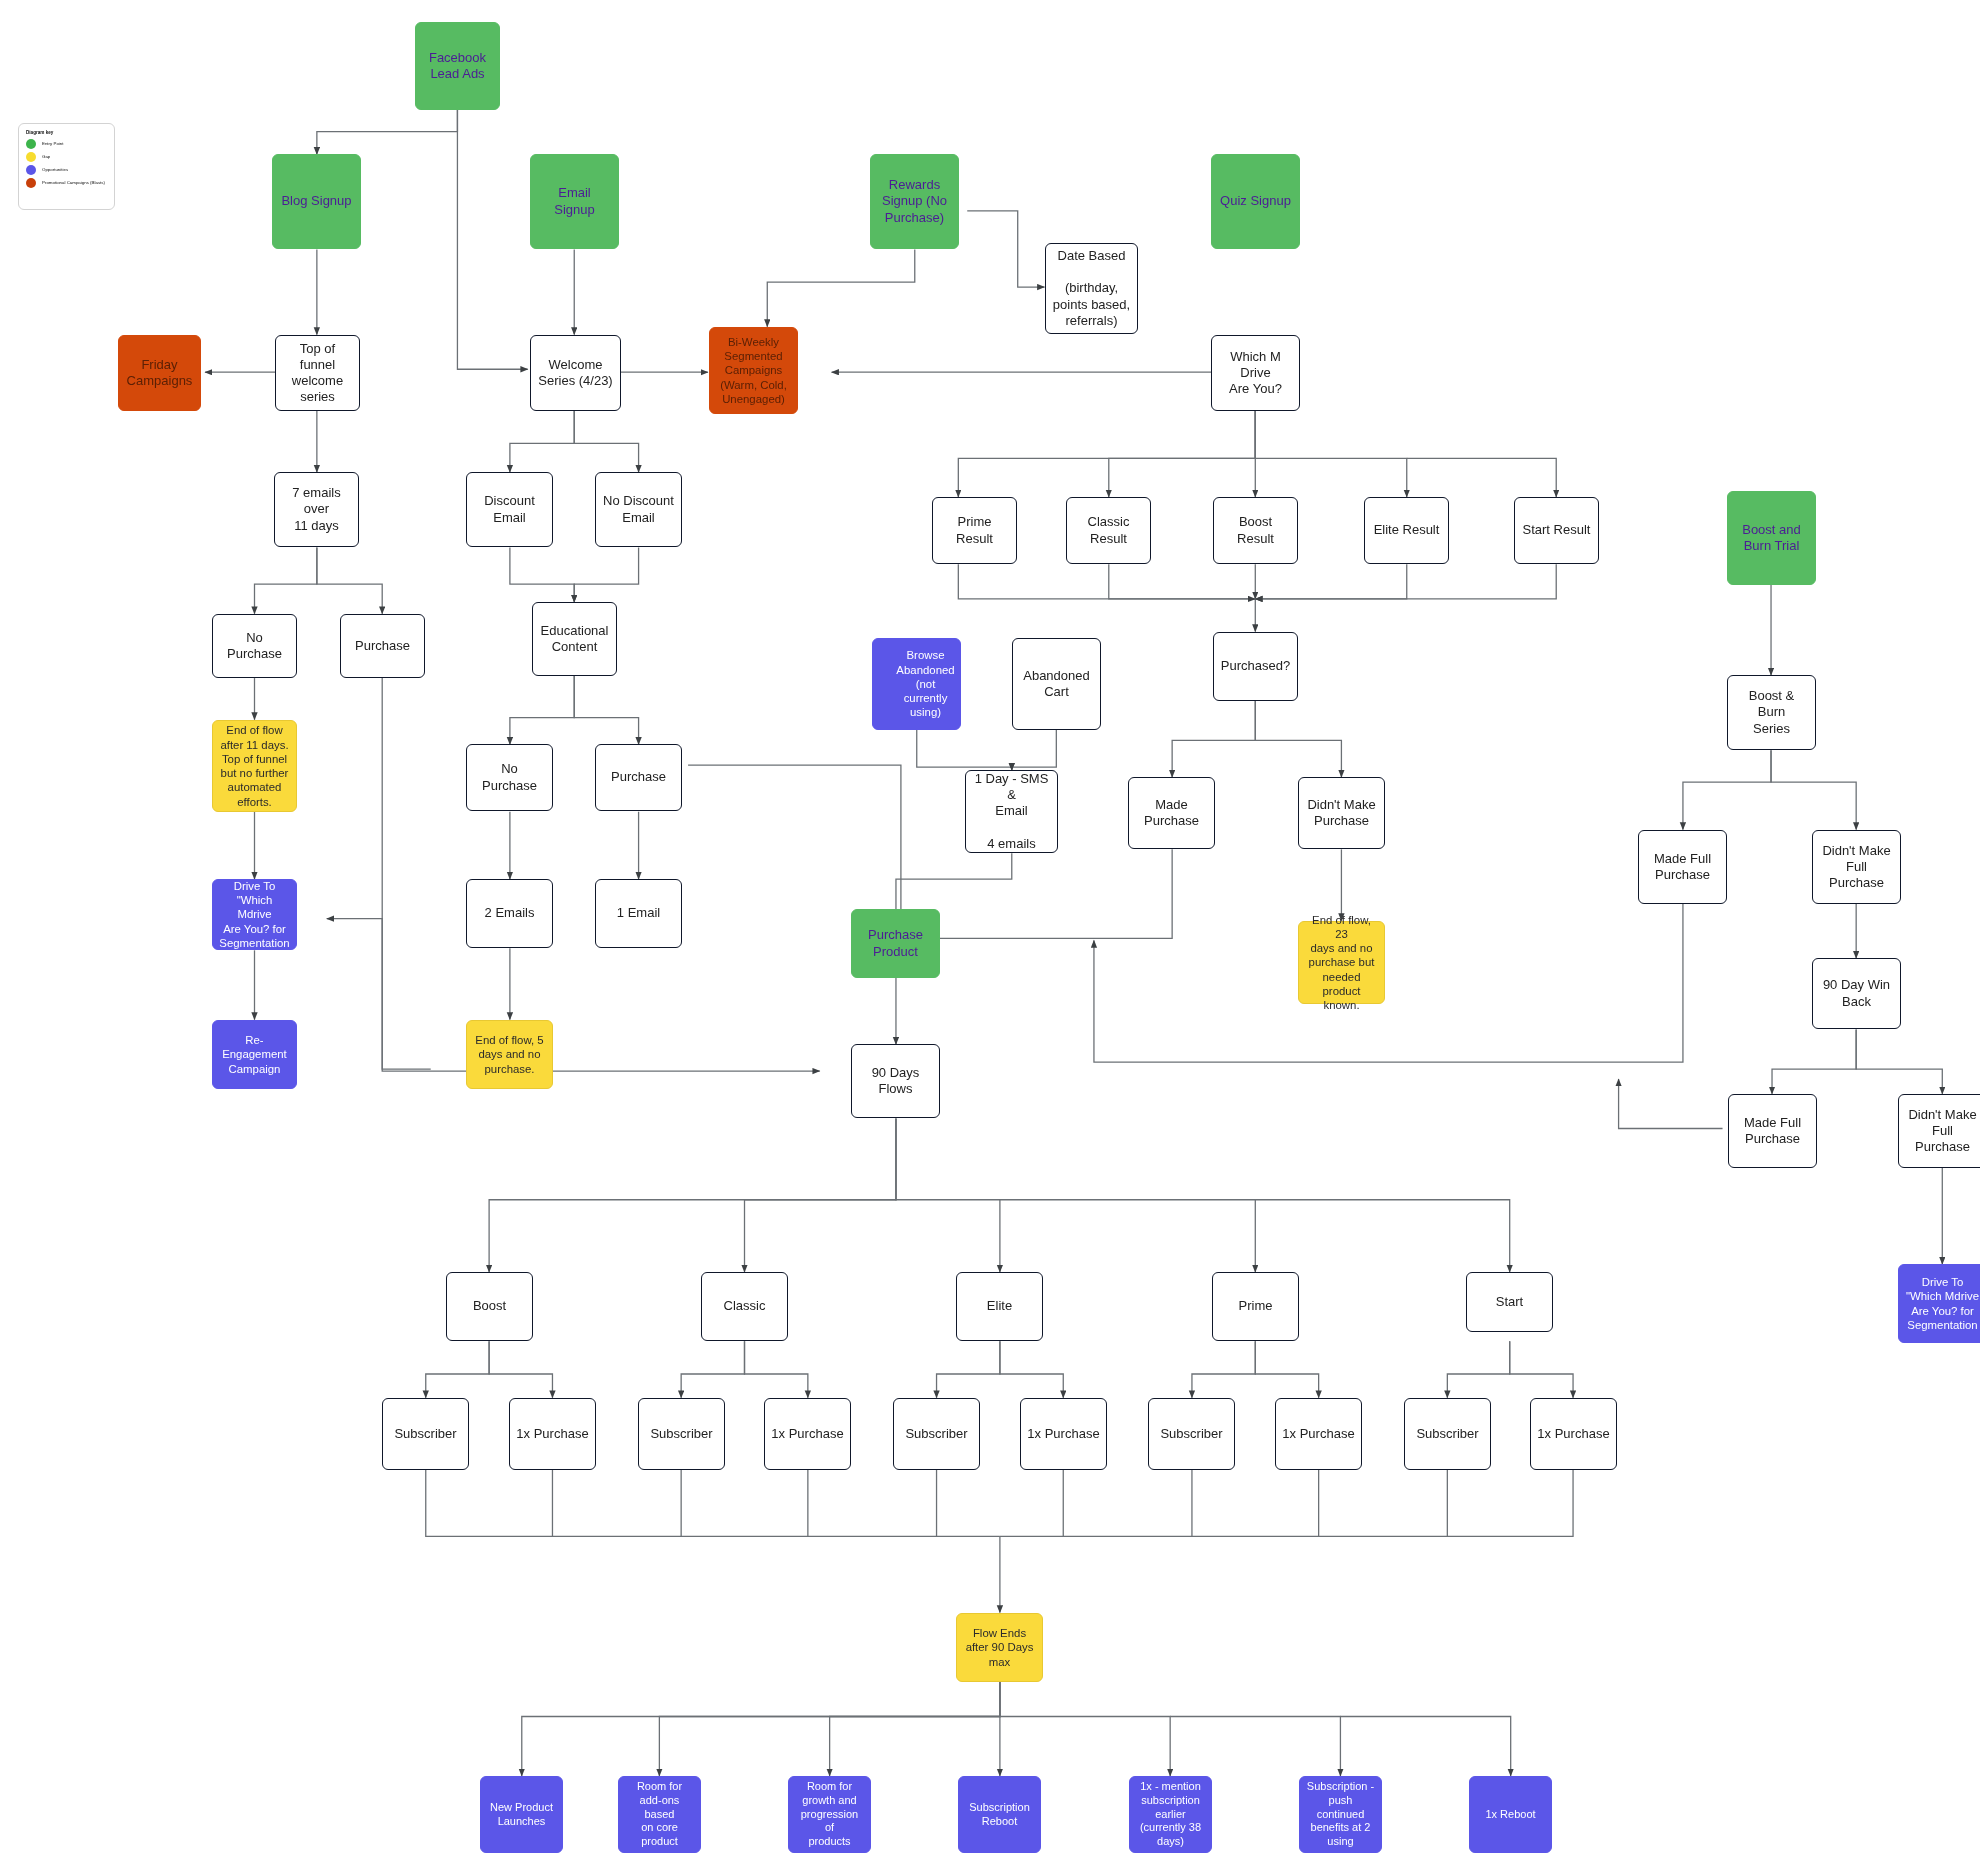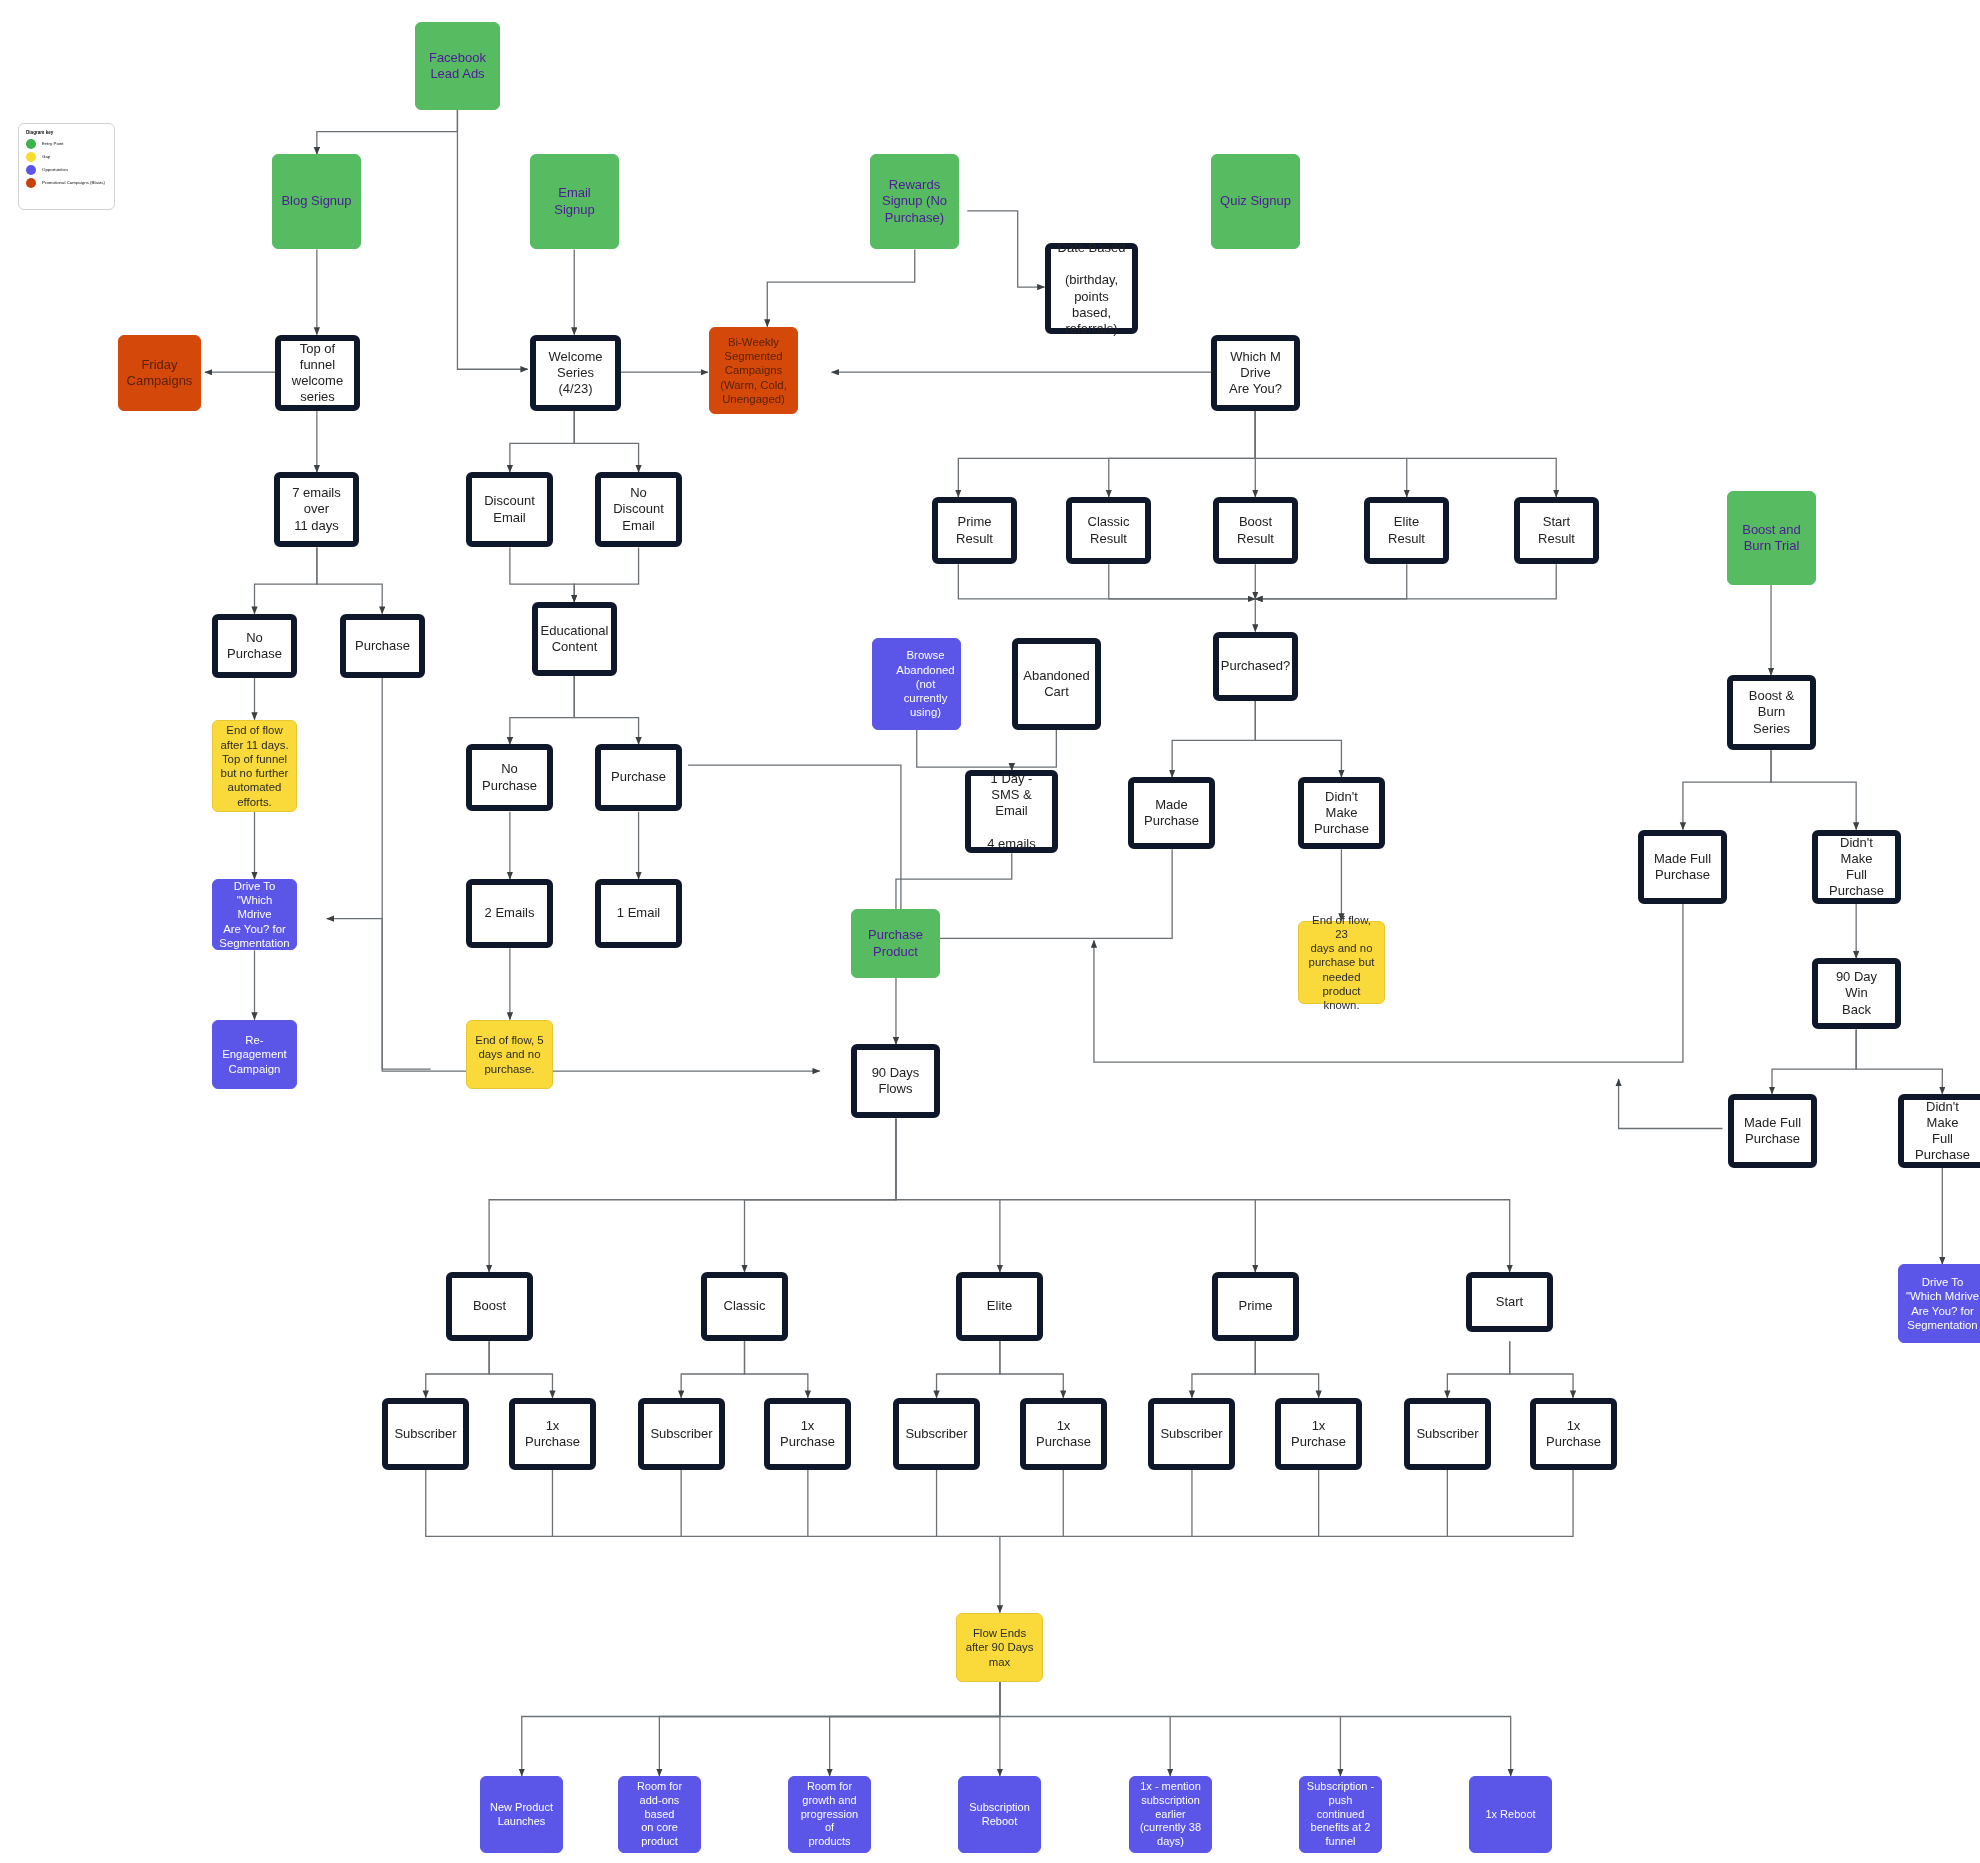--- a/index.html
+++ b/index.html
@@ -3,21 +3,21 @@
 <meta charset="utf-8">
 <title>Email Marketing Flow Diagram</title>
 <style>
   html,body{margin:0;padding:0;background:#ffffff;}
   body{font-family:"Liberation Sans",sans-serif;}
   #canvas{position:relative;width:1980px;height:1863px;background:#ffffff;overflow:hidden;}
   #wires{position:absolute;left:0;top:0;width:1980px;height:1863px;pointer-events:none;}
   .node{position:absolute;box-sizing:border-box;display:flex;align-items:center;
         justify-content:center;text-align:center;border-radius:6px;
         font-size:13px;line-height:1.25;padding:4px 6px;}
-  .n-white{background:#ffffff;border:6px solid #0f172a;color:#222222;}
+  .n-white{background:#ffffff;border:1px solid #0f172a;color:#222222;}
   .n-green{background:#57bb62;border:1px solid #57bb62;color:#4c1d95;}
   .n-yellow{background:#fada3b;border:1px solid #e8c832;color:#2b2b2b;}
   .n-purple{background:#5b56e8;border:1px solid #5b56e8;color:#ffffff;}
   .n-orange{background:#d4490a;border:1px solid #d4490a;color:#5c2005;}
   .node .lines{display:block;}
   .node .lines span{display:block;}
   .sm{font-size:11.4px;}
   .xs{font-size:11px;}
   
   #legend{position:absolute;left:18px;top:123px;width:97px;height:87px;
@@ -500,19 +500,19 @@
         <span>(currently 38</span>
         <span>days)</span>
       </span>
     </div>
   <div class="node n-purple xs" style="left:1299px;top:1776px;width:83px;height:77px;">
       <span class="lines">
         <span>Subscription -</span>
         <span>push</span>
         <span>continued</span>
         <span>benefits at 2</span>
-        <span>funnel</span>
+        <span>using</span>
       </span>
     </div>
   <div class="node n-purple xs" style="left:1469px;top:1776px;width:83px;height:77px;">1x Reboot</div>
 
 </div>
 
 
 </body></html>

